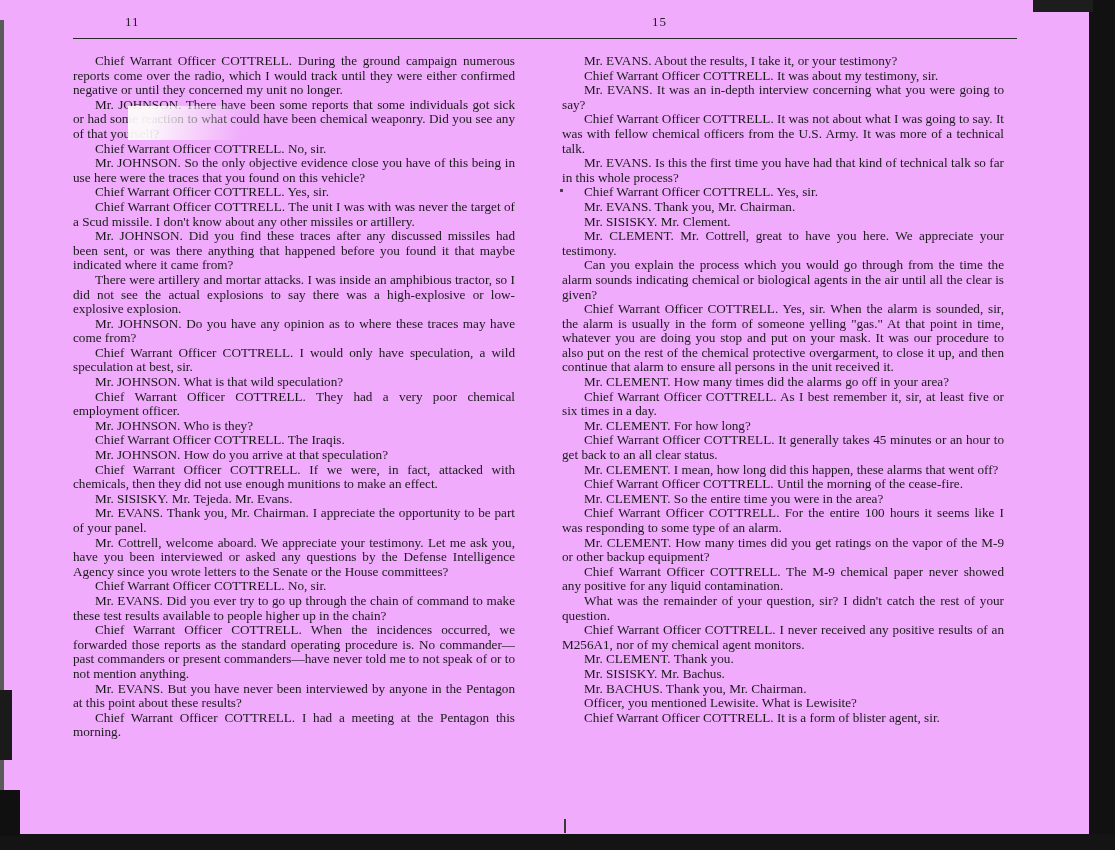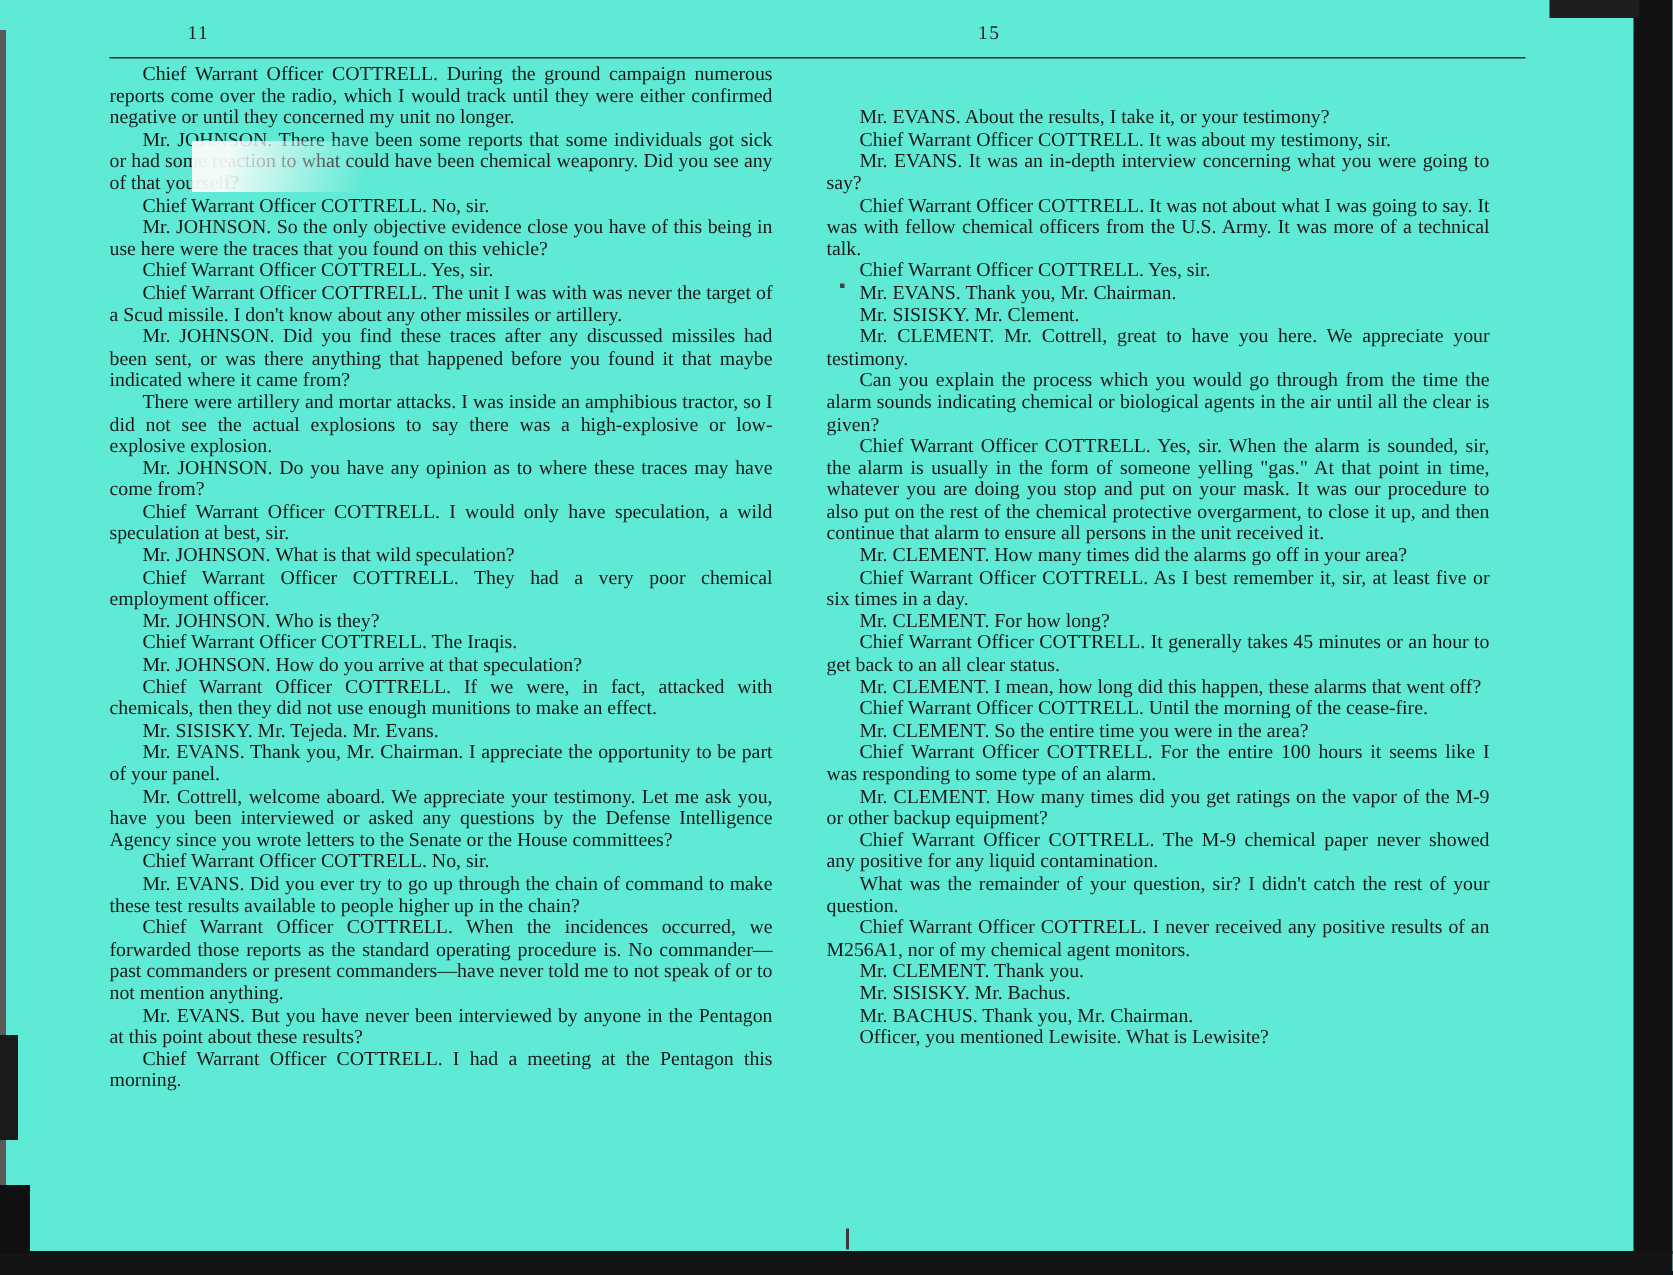--- a/index.html
+++ b/index.html
@@ -11,21 +11,21 @@
     width: 1115px;
     height: 850px;
     overflow: hidden;
     font-family: "Liberation Serif", serif;
     color: #111;
   }
   .page {
     position: relative;
     width: 1115px;
     height: 850px;
-    background: #5eead4;
+    background: #f0abfc;
   }
   
   .scan-edge-right {
     position: absolute;
     top: 0;
     right: 0;
     width: 26px;
     height: 836px;
     background: #111;
   }
@@ -98,25 +98,24 @@
     left: 33px;
     top: 24px;
     width: 944px;
     height: 1px;
     background: #2a2a2a;
   }
 
   .columns {
     position: absolute;
     left: 0;
-    top: 28px;
+    top: 40px;
     width: 1000px;
     display: flex;
-    gap: 20px;
-    align-items: center;
+    gap: 31px;
   }
   .col {
     width: 442px;
     position: relative;
   }
   .col-left { margin-left: 33px; }
   .col-right { margin-left: 16px; }
 
   .col p {
     margin: 0;
@@ -205,20 +204,21 @@
         <p>Mr. EVANS. But you have never been interviewed by anyone in the Pentagon at this point about these results?</p>
         <p>Chief Warrant Officer COTTRELL. I had a meeting at the Pentagon this morning.</p>
         <div class="fade-left"></div>
       </div>
 
       <div class="col col-right">
         <p>Mr. EVANS. About the results, I take it, or your testimony?</p>
         <p>Chief Warrant Officer COTTRELL. It was about my testimony, sir.</p>
         <p>Mr. EVANS. It was an in-depth interview concerning what you were going to say?</p>
         <p>Chief Warrant Officer COTTRELL. It was not about what I was going to say. It was with fellow chemical officers from the U.S. Army. It was more of a technical talk.</p>
+        <p>Mr. EVANS. Is this the first time you have had that kind of technical talk so far in this whole process?</p>
         <p>Chief Warrant Officer COTTRELL. Yes, sir.</p>
         <p>Mr. EVANS. Thank you, Mr. Chairman.</p>
         <p>Mr. SISISKY. Mr. Clement.</p>
         <p>Mr. CLEMENT. Mr. Cottrell, great to have you here. We appreciate your testimony.</p>
         <p>Can you explain the process which you would go through from the time the alarm sounds indicating chemical or biological agents in the air until all the clear is given?</p>
         <p>Chief Warrant Officer COTTRELL. Yes, sir. When the alarm is sounded, sir, the alarm is usually in the form of someone yelling "gas." At that point in time, whatever you are doing you stop and put on your mask. It was our procedure to also put on the rest of the chemical protective overgarment, to close it up, and then continue that alarm to ensure all persons in the unit received it.</p>
         <p>Mr. CLEMENT. How many times did the alarms go off in your area?</p>
         <p>Chief Warrant Officer COTTRELL. As I best remember it, sir, at least five or six times in a day.</p>
         <p>Mr. CLEMENT. For how long?</p>
         <p>Chief Warrant Officer COTTRELL. It generally takes 45 minutes or an hour to get back to an all clear status.</p>
@@ -227,20 +227,21 @@
         <p>Mr. CLEMENT. So the entire time you were in the area?</p>
         <p>Chief Warrant Officer COTTRELL. For the entire 100 hours it seems like I was responding to some type of an alarm.</p>
         <p>Mr. CLEMENT. How many times did you get ratings on the vapor of the M-9 or other backup equipment?</p>
         <p>Chief Warrant Officer COTTRELL. The M-9 chemical paper never showed any positive for any liquid contamination.</p>
         <p>What was the remainder of your question, sir? I didn't catch the rest of your question.</p>
         <p>Chief Warrant Officer COTTRELL. I never received any positive results of an M256A1, nor of my chemical agent monitors.</p>
         <p>Mr. CLEMENT. Thank you.</p>
         <p>Mr. SISISKY. Mr. Bachus.</p>
         <p>Mr. BACHUS. Thank you, Mr. Chairman.</p>
         <p>Officer, you mentioned Lewisite. What is Lewisite?</p>
+        <p>Chief Warrant Officer COTTRELL. It is a form of blister agent, sir.</p>
       </div>
 
     </div>
 
     <div class="mid-mark"></div>
     <div class="divider-tick"></div>
   </div>
 </div>
 
 </body></html>

